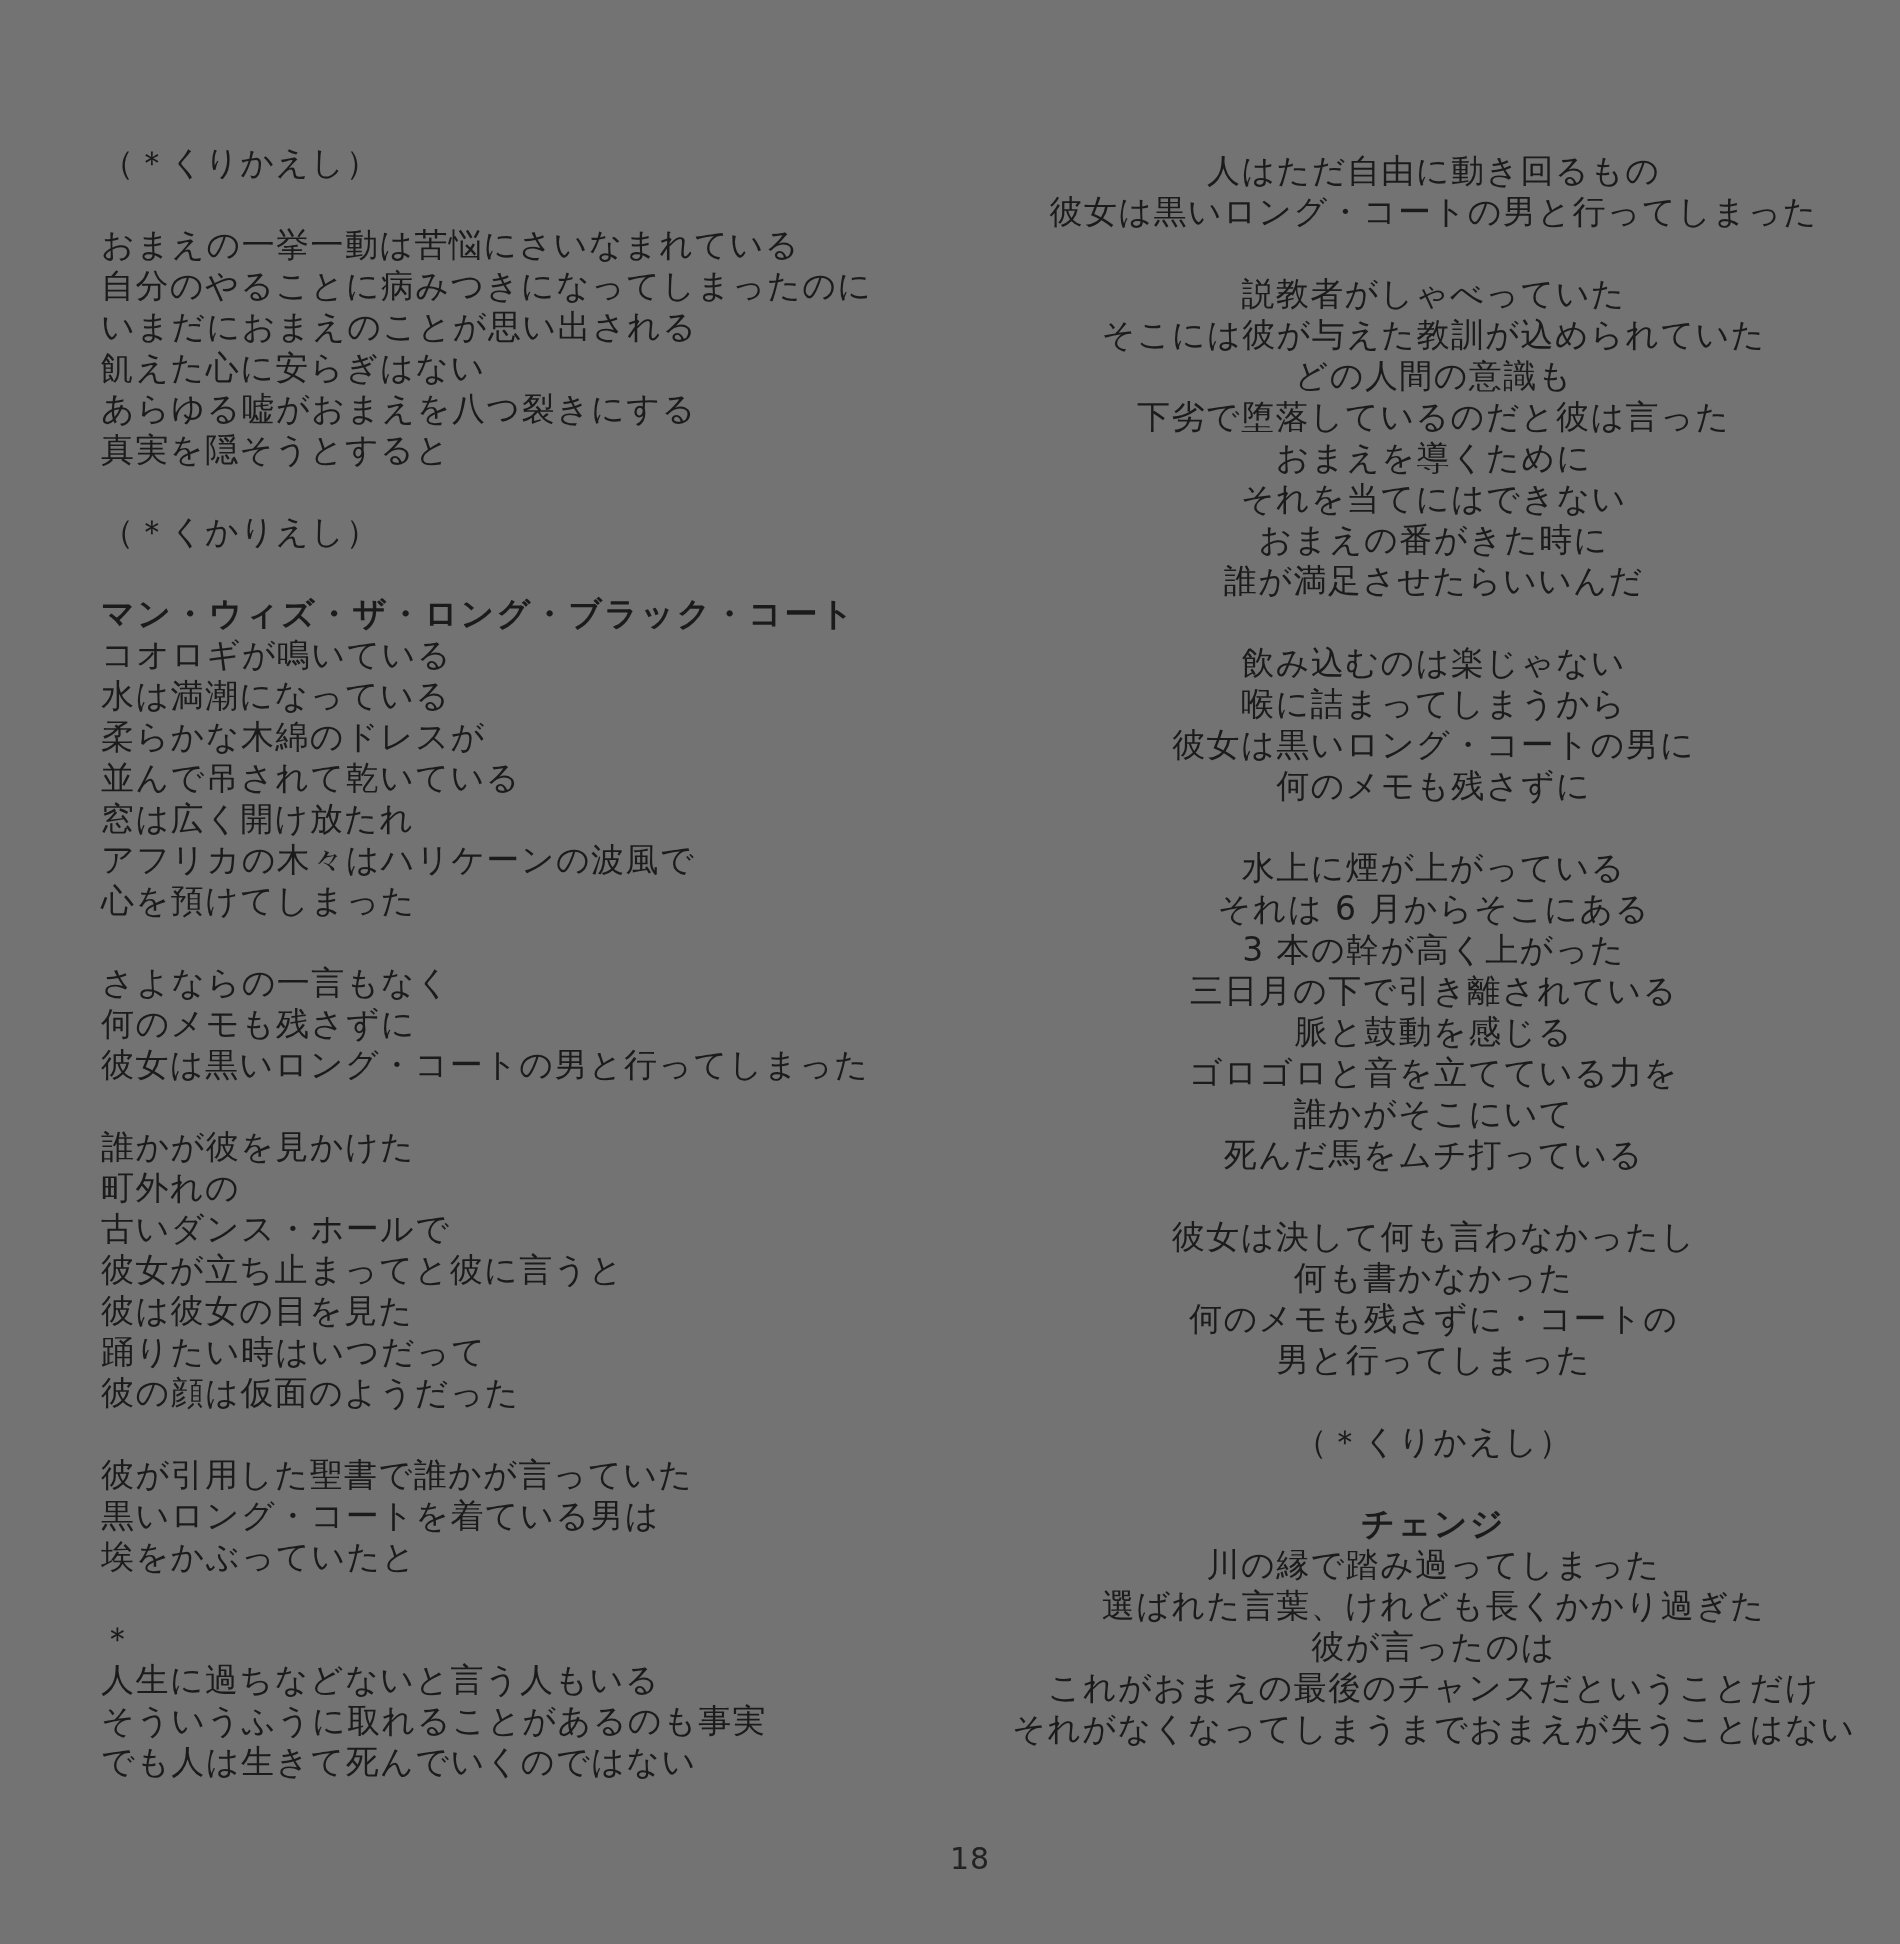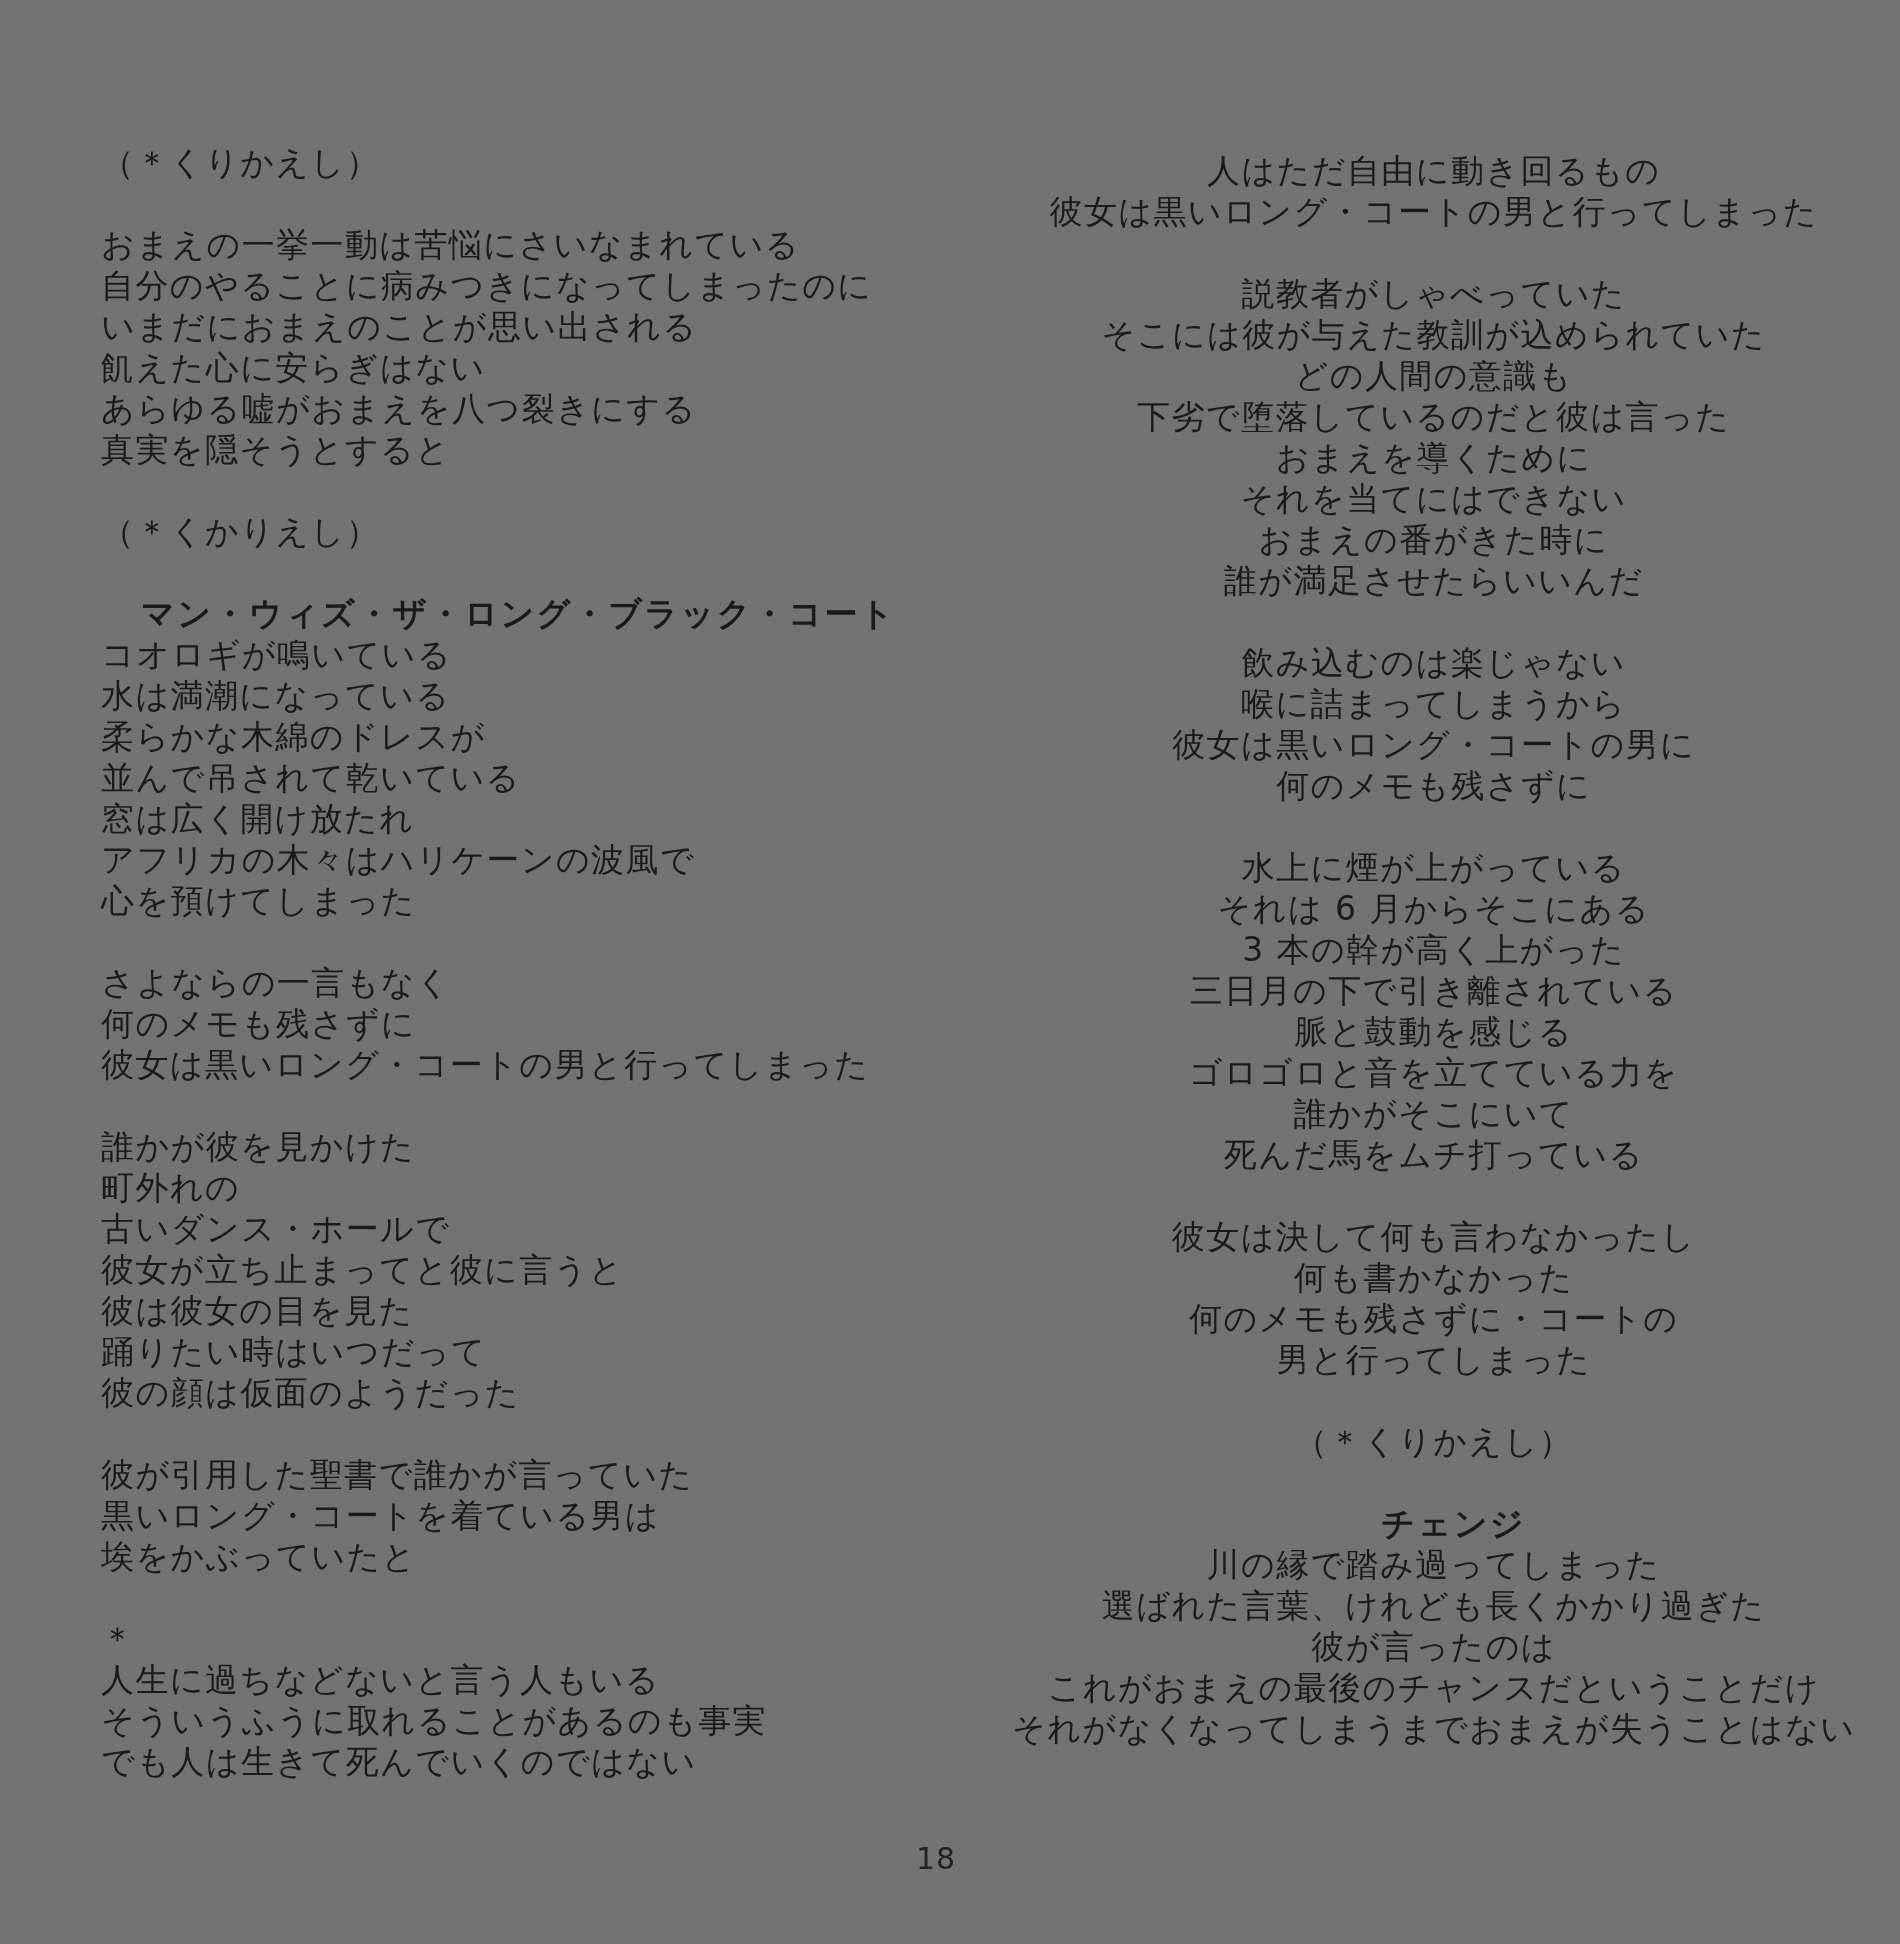--- a/index.html
+++ b/index.html
@@ -27,25 +27,24 @@
   .line {
     font-size: 33px;
     line-height: 41px;
     letter-spacing: 1.4px;
     white-space: nowrap;
     color: #1b1b1b;
   }
   .line.bold {
     font-weight: bold;
     letter-spacing: 2.4px;
-    margin-left: 40px;
   }
   .page-number {
     position: absolute;
-    left: 916px;
+    left: 950px;
     top: 1840px;
     font-size: 30px;
     line-height: 37px;
     color: #222222;
     letter-spacing: 1px;
   }
 </style>
 </head>
 <body>
 

